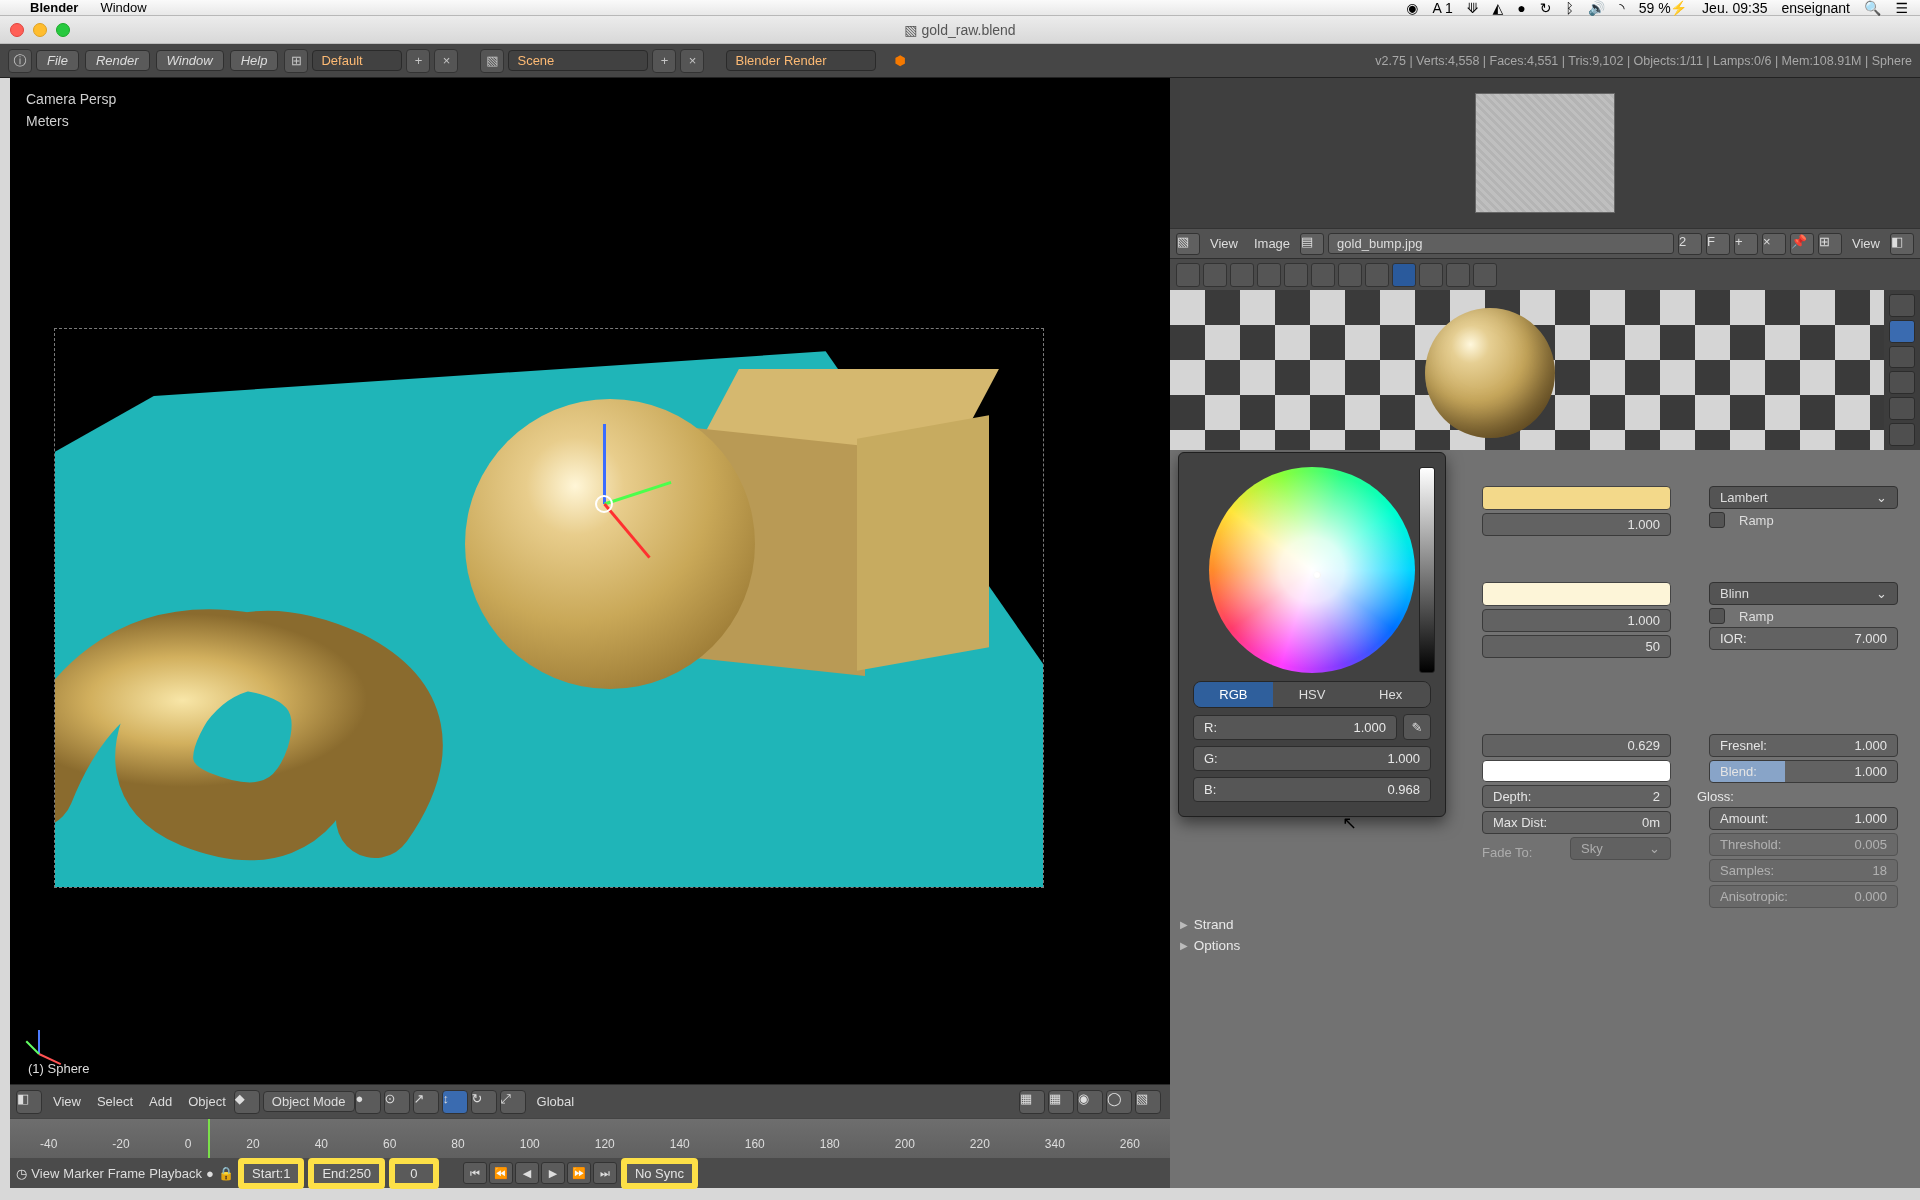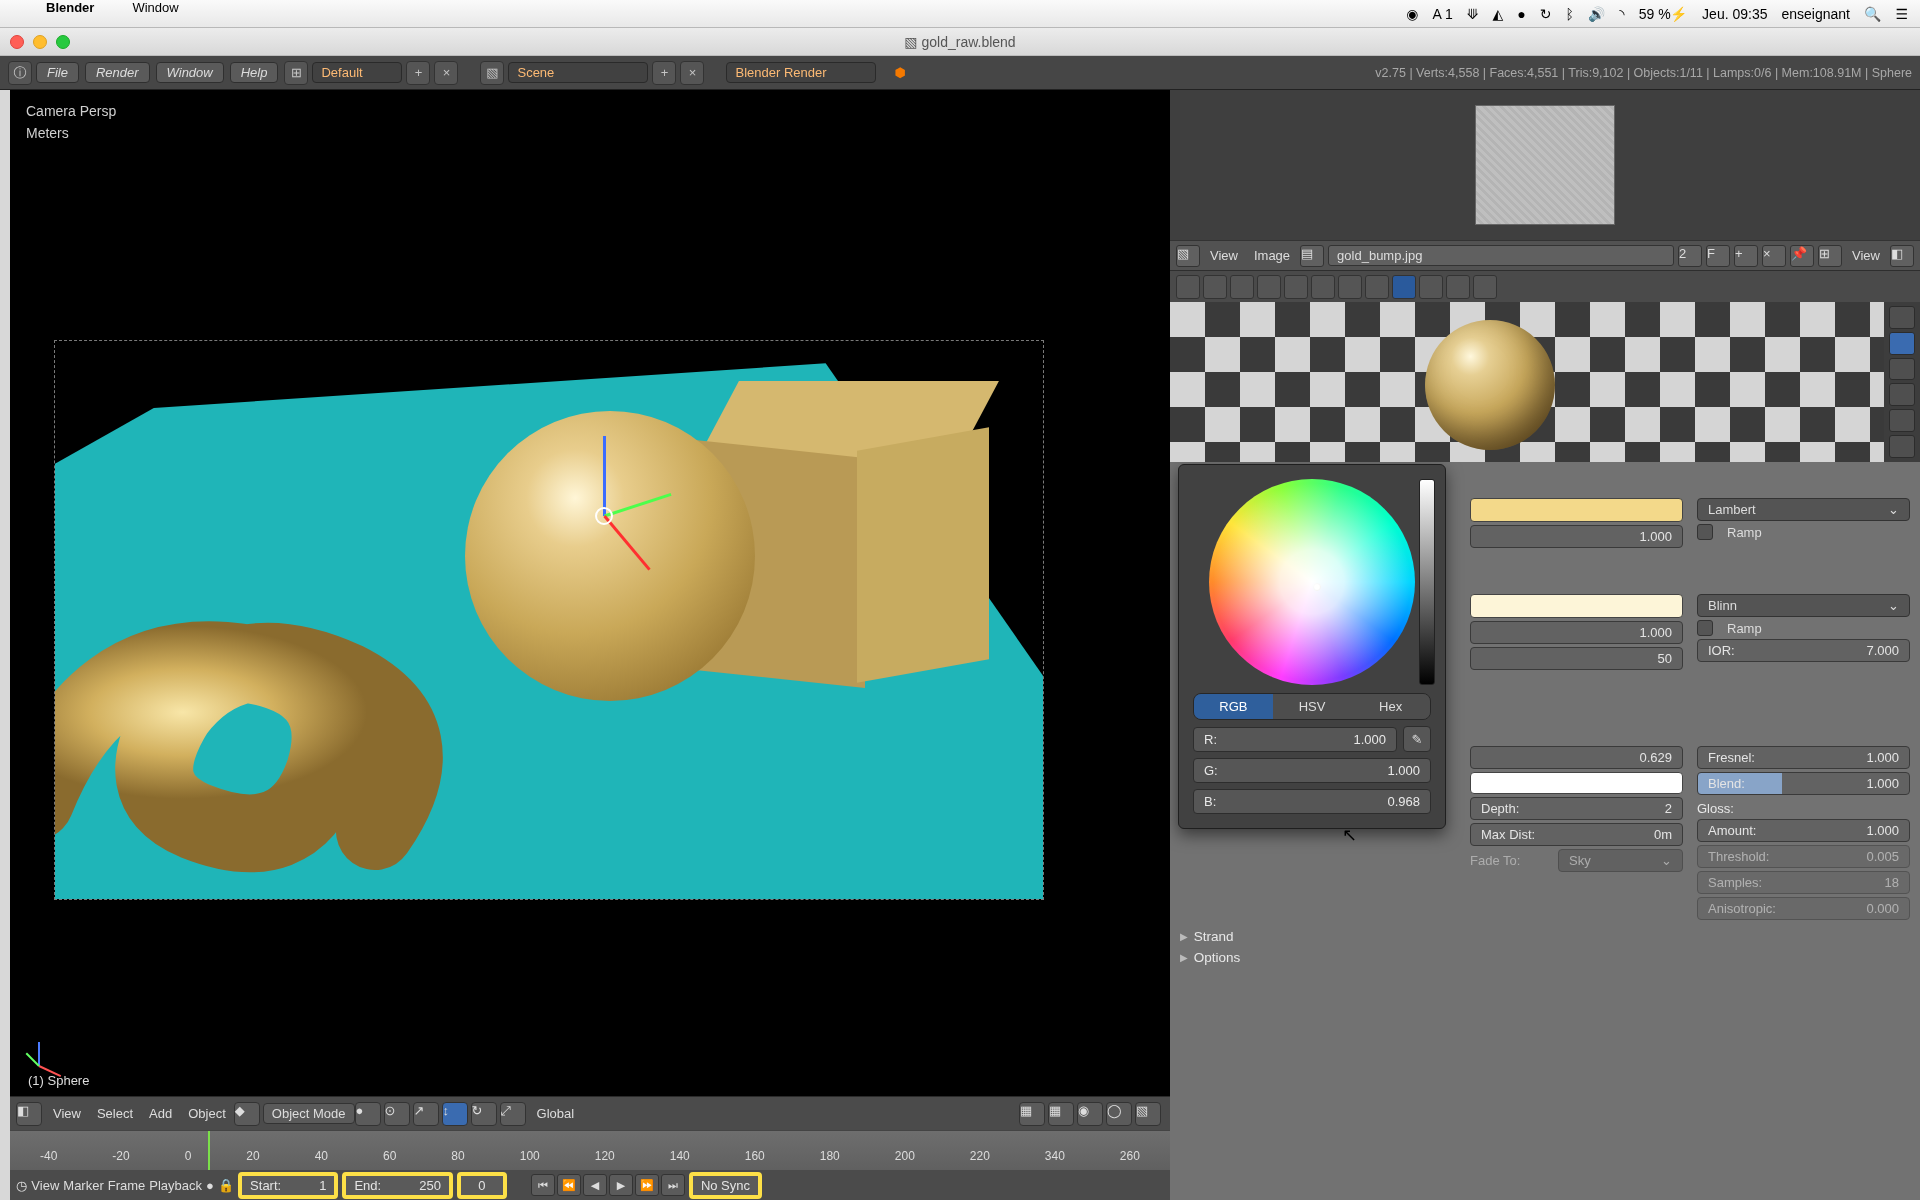--- a/index.html
+++ b/index.html
@@ -1,19 +1,19 @@
 <!DOCTYPE html>
 <html><head>
 <meta charset="utf-8">
 <style>
 * { margin: 0; padding: 0; box-sizing: border-box; font-family: -apple-system, BlinkMacSystemFont, "Helvetica Neue", Arial, sans-serif; }
 body { width: 1920px; height: 1200px; background: #d8d8d8; overflow: hidden; font-size: 13px; }
 
 
-.mac-menubar { height: 28px; background: linear-gradient(#fafafa,#e8e8e8); display: flex; padding: 0 12px; border-bottom: 1px solid #b8b8b8; gap: 16px; }
+.mac-menubar { height: 16px; background: linear-gradient(#fafafa,#e8e8e8); display: flex; align-items: center; padding: 0 12px; border-bottom: 1px solid #b8b8b8; }
 .mac-menubar .apple { font-size: 17px; margin-right: 18px; }
 .mac-menubar .app { font-weight: 700; margin-right: 22px; }
 .mac-menubar .menu-item { margin-right: 22px; }
 .mac-menubar .right { margin-left: auto; display: flex; align-items: center; gap: 14px; font-size: 14px; }
 .mac-menubar .right span { display:inline-flex; align-items:center; }
 
 
 .window-title { height: 28px; background: linear-gradient(#ececec,#d8d8d8); display:flex; align-items:center; border-bottom:1px solid #bcbcbc; padding:0 10px; position:relative;}
 .traffic { display:flex; gap:9px; }
 .traffic .dot { width:14px; height:14px; border-radius:50%; }
@@ -57,21 +57,21 @@
 
 
 .vp-header{height:34px;background:#4b4b4b;display:flex;align-items:center;padding:0 6px;color:#ddd;border-top:1px solid #2a2a2a;}
 .vp-header .ic{width:26px;height:24px;background:#5b5b5b;border:1px solid #333;border-radius:4px;margin-right:3px;}
 .vp-header .txt{padding:0 8px;}
 .timeline-area{height:70px;background:#707070;}
 .timeline{height:40px;background:linear-gradient(#6e6e6e,#606060);position:relative;border-top:1px solid #444;}
 .timeline .ticks{position:absolute;inset:0;display:flex;justify-content:space-between;padding:18px 30px 0;color:#ddd;font-size:12px;}
 .timeline .cursor{position:absolute;left:198px;top:0;bottom:0;width:2px;background:#7be04a;}
 .tl-header{height:30px;background:#4b4b4b;display:flex;align-items:center;padding:0 6px;color:#ddd;gap:4px;}
-.tl-header .field{background:#5a5a5a;border:4px solid #fde047;border-radius:4px;padding:2px 8px;min-width:60px;display:inline-flex;justify-content:space-between;gap:38px;}
+.tl-header .field{background:#5a5a5a;border:6px solid #fde047;border-radius:4px;padding:2px 8px;min-width:60px;display:inline-flex;justify-content:space-between;}
 .tl-header .play-btns{display:flex;gap:2px;margin-left:20px;}
 .tl-header .play-btns .ic{width:24px;height:22px;background:#5b5b5b;border:1px solid #333;border-radius:3px;display:flex;align-items:center;justify-content:center;font-size:11px;}
 
 
 .right-col{flex:1;background:#727272;display:flex;flex-direction:column;color:#ddd;}
 .img-hdr{height:150px;background:#3f3f3f;position:relative;display:flex;align-items:center;justify-content:center;}
 .img-hdr .thumb{width:140px;height:120px;background:repeating-linear-gradient(45deg,#bfbfbf 0 3px,#b4b4b4 3px 6px);border:1px solid #666;}
 .img-bar{height:30px;background:#525252;display:flex;align-items:center;padding:0 6px;gap:4px;border-top:1px solid #333;}
 .img-bar .ic{width:24px;height:22px;background:#606060;border:1px solid #333;border-radius:3px;}
 .img-bar .txt{padding:0 6px;}
@@ -91,21 +91,21 @@
  background:radial-gradient(circle at 35% 28%, #fff8dd 0%, #e6cf93 15%, #c8a85c 45%, #8f6f33 80%);
  box-shadow:inset -10px -14px 30px rgba(0,0,0,.35);}
 .preview-side{width:36px;background:#3d3d3d;display:flex;flex-direction:column;align-items:center;padding:4px 0;gap:3px;}
 .preview-side .sic{width:26px;height:24px;background:#4f4f4f;border:1px solid #2c2c2c;border-radius:3px;}
 .preview-side .sic.active{background:#3a6bb0;}
 
 .props{flex:1;background:#727272;padding:6px 10px;overflow:hidden;position:relative;}
 .section-hdr{display:flex;align-items:center;color:#e8e8e8;font-size:13.5px;margin:6px 0;}
 .section-hdr::before{content:"▼";font-size:10px;margin-right:6px;color:#bbb;}
 .section-hdr.collapsed::before{content:"▶";}
-.row{display:flex;gap:8px;align-items:center;margin:3px 0;}
+.row{display:flex;gap:8px;align-items:flex-end;margin:3px 12px;}
 .swatch{width:170px;height:24px;border-radius:4px;border:1px solid #444;}
 .field{background:#626262;border:1px solid #3a3a3a;border-radius:4px;padding:3px 10px;color:#e4e4e4;display:flex;justify-content:space-between;min-width:120px;}
 .field.wide{flex:1;}
 .check{width:16px;height:16px;background:#555;border:1px solid #333;border-radius:3px;}
 .drop{background:#545454;border:1px solid #333;border-radius:4px;padding:3px 10px;flex:1;display:flex;justify-content:space-between;}
 
 
 .colorpicker{position:absolute;left:8px;top:2px;width:268px;background:#414141;border:1px solid #1f1f1f;border-radius:6px;padding:14px;box-shadow:0 6px 16px rgba(0,0,0,.5);z-index:50;}
 .colorpicker .wheel{width:206px;height:206px;border-radius:50%;margin:0 auto 8px;
  background: conic-gradient(from 90deg, #00d5ff,#0070ff,#7a3cff,#ff3dff,#ff3a6b,#ff8a2a,#ffe53a,#8aff3a,#2aff8a,#00ffcf,#00d5ff);

